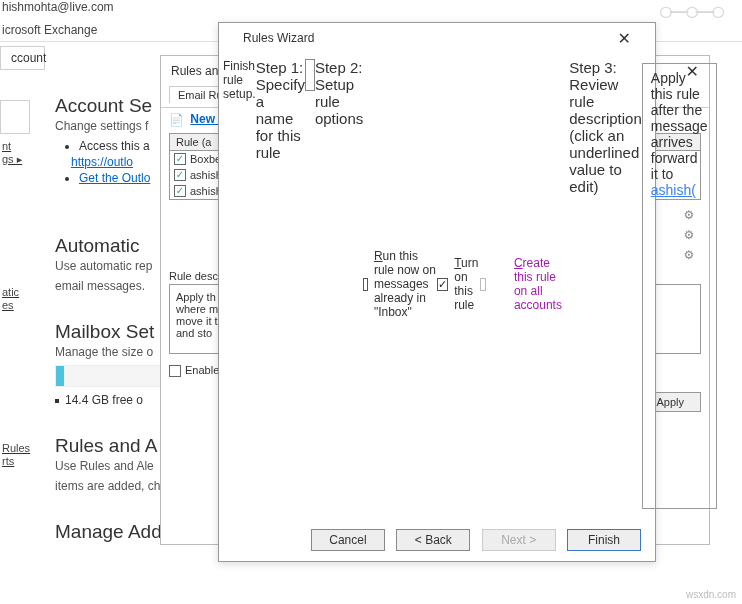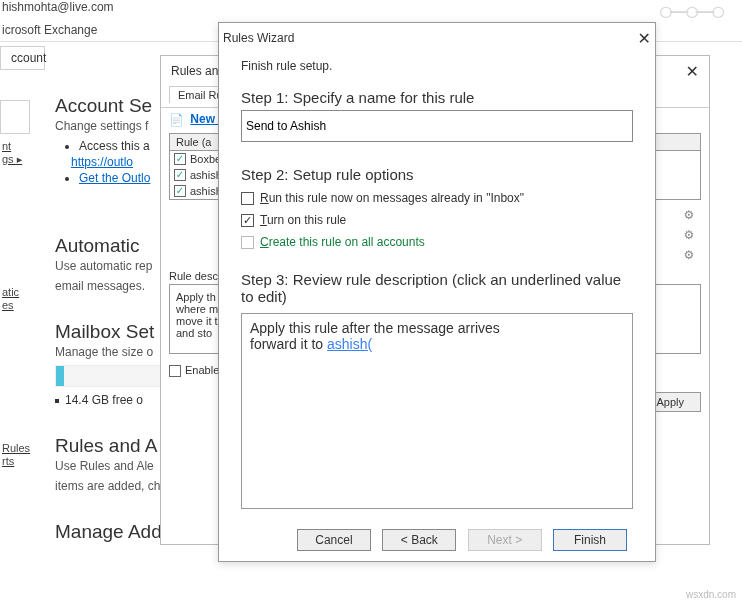--- a/index.html
+++ b/index.html
@@ -59,36 +59,36 @@
     .dlg-rules .btn { border:1px solid #999; background:#f0f0f0; padding:3px 16px; font-size:11px; margin-left:4px;}
     .right-iconstrip { position:absolute; right:10px; top:152px; width:18px;}
     .right-iconstrip .ic { width:16px;height:18px; margin-bottom:2px; color:#888; text-align:center;}
 
     
     .dlg-wizard {
       position:absolute; left:218px; top:22px; width:438px; height:540px;
       background:#fff; border:1px solid #999; box-shadow:0 2px 8px rgba(0,0,0,0.15);
       display:flex; flex-direction:column;
     }
-    .dlg-wizard .titlebar { height:30px; display:flex; align-items:center; padding:0 4px; font-size:12px;}
+    .dlg-wizard .titlebar { height:30px; display:flex; align-items:center; padding:0 24px; font-size:12px;}
     .dlg-wizard .close { margin-left:auto; font-size:16px; cursor:pointer;}
-    .dlg-wizard .body { padding:6px 22px 10px; flex:1; display:flex; flex-direction:column;}
+    .dlg-wizard .body { padding:6px 4px 10px; flex:1; display:flex; flex-direction:row;}
     .dlg-wizard .heading { font-size:12px; margin-bottom:16px;}
     .dlg-wizard .step-label { font-size:15px; margin-bottom:4px;}
     .dlg-wizard input[type=text] {
       width:100%; border:1px solid #888; padding:2px 4px; font-size:12px; height:32px;
     }
     .dlg-wizard .chk-row { font-size:12px; margin:4px 0; display:flex; align-items:center; gap:6px;}
     .chkbox { width:13px;height:13px;border:1px solid #555;display:inline-flex;align-items:center;justify-content:center;font-size:11px;}
     .chkbox.checked::after { content:"✓"; color:#222; font-size:11px; line-height:11px;}
     .chkbox.disabled { border-color:#bbb; }
-    .dlg-wizard .disabled-text { color:#15803d; }
+    .dlg-wizard .disabled-text { color:#a21caf;margin-left:22px; }
     .dlg-wizard .desc-review { border:1px solid #999; padding:6px 8px; font-size:14px; flex:1; margin-top:4px;}
     .dlg-wizard .desc-review a { color:#3b82f6; text-decoration:underline;}
-    .dlg-wizard .btnrow { padding:10px 28px; text-align:right;}
+    .dlg-wizard .btnrow { padding:10px 14px; text-align:right;}
     .dlg-wizard .wbtn {
       border:1px solid #888; background:#eee; padding:3px 0; font-size:12px;
       width:74px; margin-left:8px; display:inline-block; text-align:center;
     }
     .dlg-wizard .wbtn.disabled { color:#aaa; border-color:#ccc;}
     .dlg-wizard .wbtn.primary { border:1px solid #3a76c4; }
     .watermark { position:absolute; right:6px; bottom:4px; font-size:10px; color:#bbb;}
     .underline-accel { text-decoration: underline; }
     .ruleicon { width:14px;height:14px;display:inline-block;vertical-align:middle;margin-right:4px;}
     .deco-lines { position:absolute; right:20px; top:-4px; color:#d8d8d8; font-size:26px; letter-spacing:-4px;}

